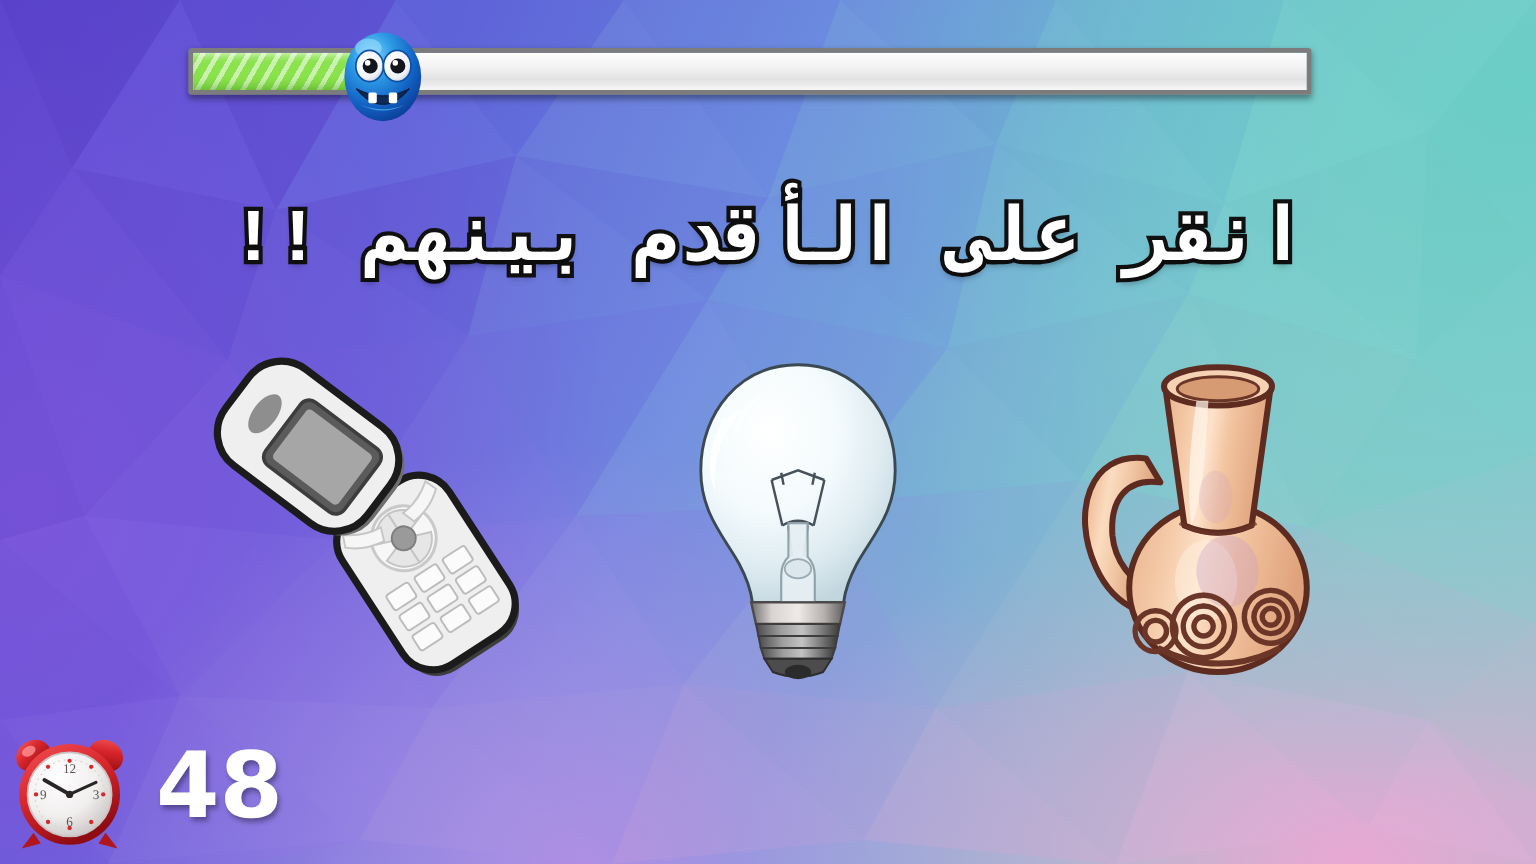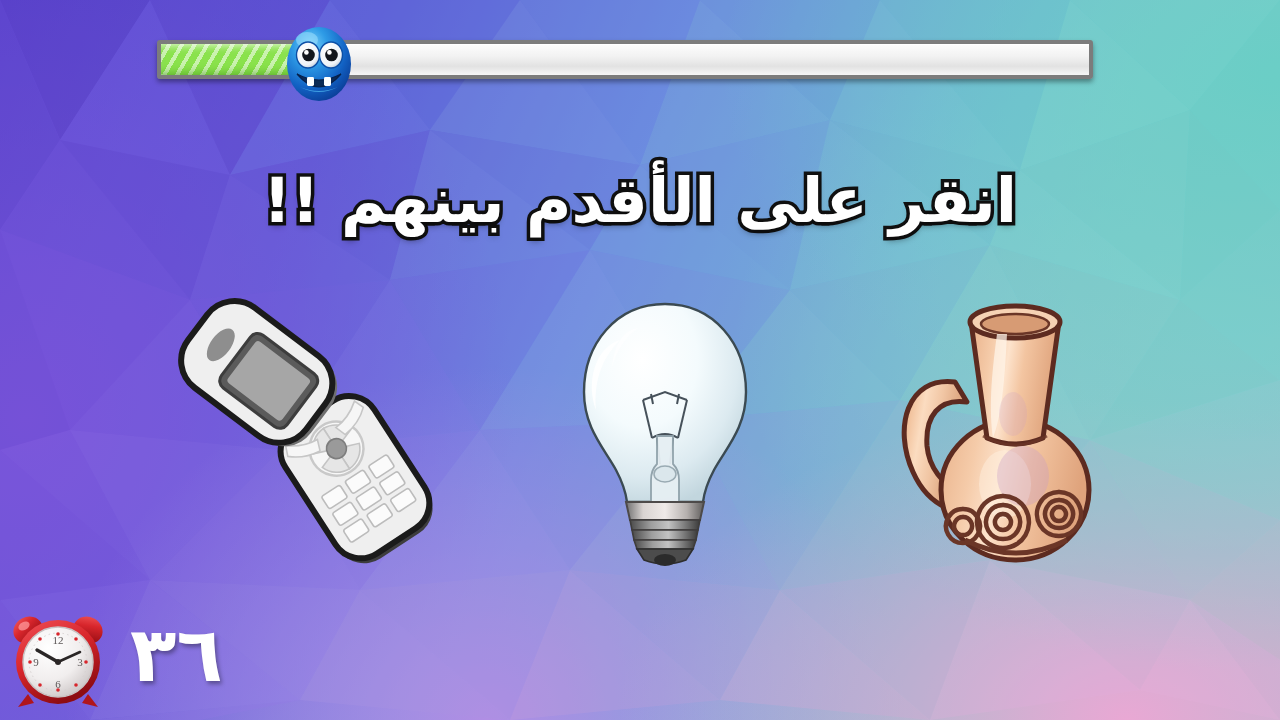--- a/index.html
+++ b/index.html
@@ -83,20 +83,21 @@
     direction: rtl;
     font-size: 62px;
     font-weight: bold;
     line-height: 1.05;
     color: #ffffff;
     letter-spacing: 1px;
     -webkit-text-stroke: 7px #111111;
     paint-order: stroke fill;
     text-shadow: 0 4px 6px rgba(0,0,0,0.35);
     white-space: nowrap;
+    font-family: Liberation Mono, monospace;
   }
 
   
   #choices {
     position: absolute;
     left: 0;
     top: 288px;
     width: 1280px;
     height: 286px;
   }
@@ -460,16 +461,16 @@
         <text x="52" y="38">12</text>
         <text x="74" y="60">3</text>
         <text x="52" y="82">6</text>
         <text x="30" y="60">9</text>
       </g>
 
       <line x1="52" y1="56" x2="31" y2="44" stroke="#2a2626" stroke-width="3.2" stroke-linecap="round"></line>
       <line x1="52" y1="56" x2="74" y2="46" stroke="#2a2626" stroke-width="2.6" stroke-linecap="round"></line>
       <circle cx="52" cy="56" r="3" fill="#2a2626"></circle>
     </svg>
-    <div id="timer-value">٣٦</div>
+    <div id="timer-value">48</div>
   </div>
 
 </div>
 
 </body></html>

